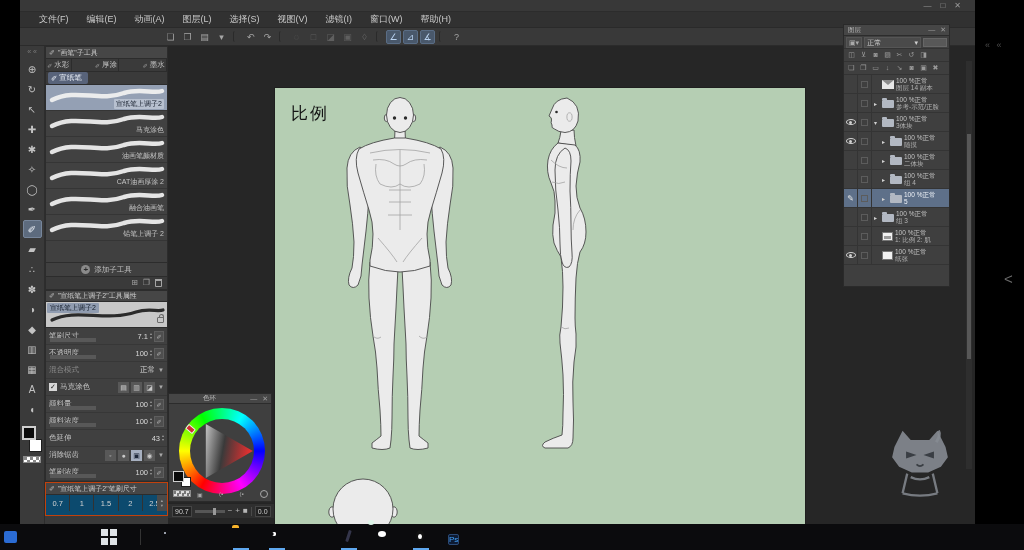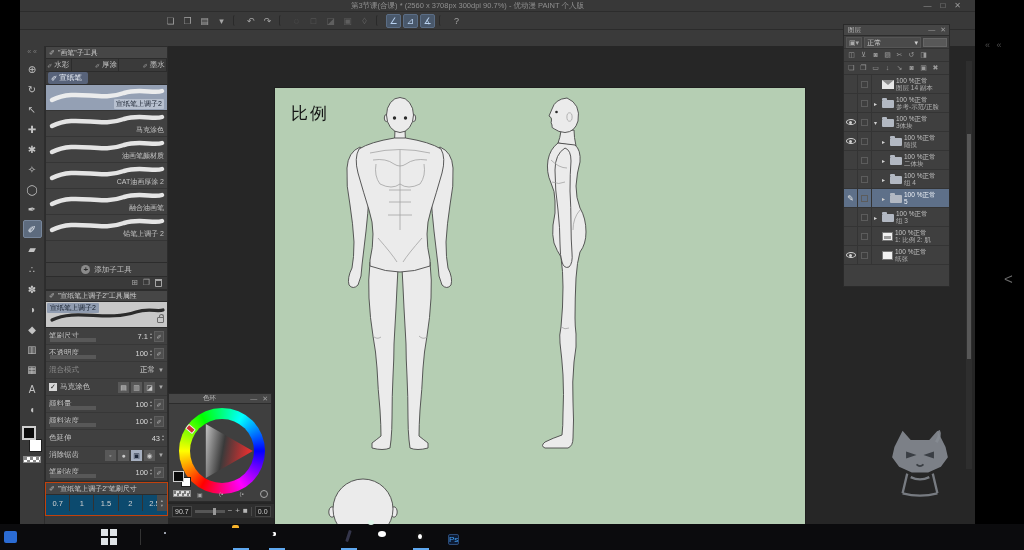--- a/index.html
+++ b/index.html
@@ -183,28 +183,39 @@
   .ico-ps{width:16px;height:16px;background:#0d1b33;border:1px solid #2b4a75;border-radius:2px;color:#43a6ff;font-size:8px;font-weight:normal;text-align:center;line-height:14px;}
 </style>
 </head>
 <body>
 
 <div class="stage">
 
   <div class="csp">
 
     <div class="titlebar">
-      <div class="title">第3节课(合课) * (2560 x 3708px 300dpi 90.7%) - 优动漫 PAINT 个人版</div>
       <div class="winctl">
         <span>—</span>
         <span>□</span>
         <span>✕</span>
       </div>
     </div>
 
+    <div class="menubar">
+
+    <span class="menu-item">文件(F)</span>
+        <span class="menu-item">编辑(E)</span>
+        <span class="menu-item">动画(A)</span>
+        <span class="menu-item">图层(L)</span>
+        <span class="menu-item">选择(S)</span>
+        <span class="menu-item">视图(V)</span>
+        <span class="menu-item">滤镜(I)</span>
+        <span class="menu-item">窗口(W)</span>
+        <span class="menu-item">帮助(H)</span>
+      </div>
 
     <div class="toolbar">
 
     <span class="tbico">❏</span>
         <span class="tbico">❐</span>
         <span class="tbico">▤</span>
         <span class="tbico">▾</span>
         <span class="tbico sep"></span>
         <span class="tbico">↶</span>
         <span class="tbico">↷</span>

